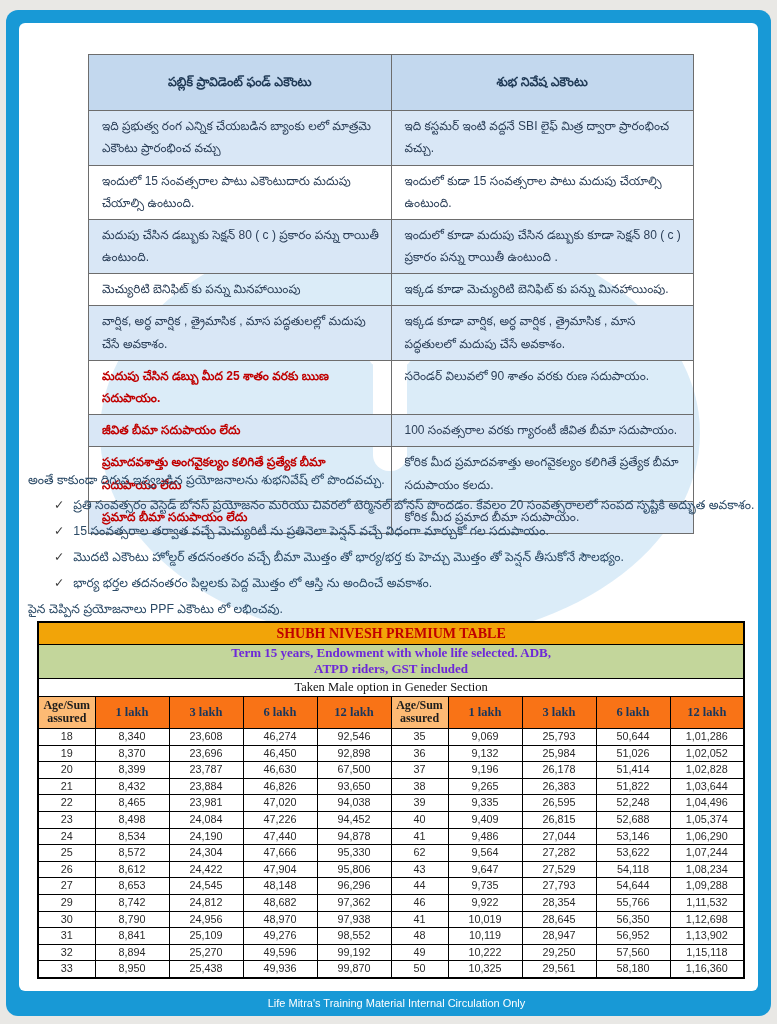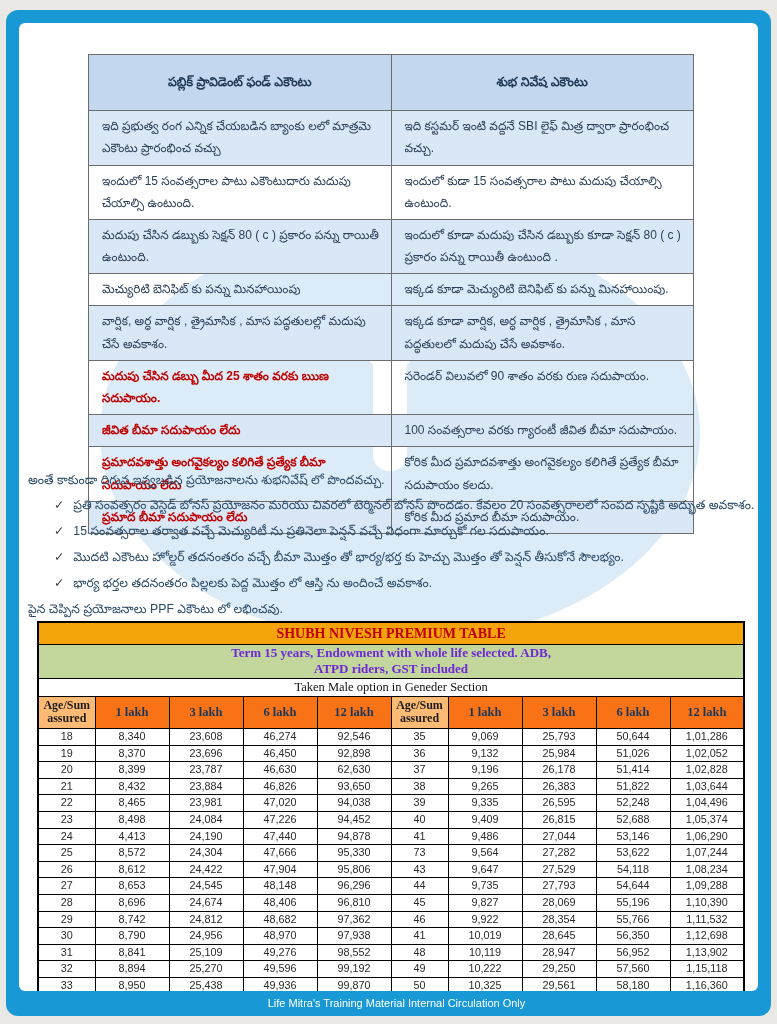--- a/index.html
+++ b/index.html
@@ -244,21 +244,21 @@
     <td class="num">25,984</td>
     <td class="num">51,026</td>
     <td class="num">1,02,052</td>
   </tr>
 
   <tr>
     <td class="num">20</td>
     <td class="num">8,399</td>
     <td class="num">23,787</td>
     <td class="num">46,630</td>
-    <td class="num">62,630</td>
+    <td class="num">67,500</td>
     <td class="num">37</td>
     <td class="num">9,196</td>
     <td class="num">26,178</td>
     <td class="num">51,414</td>
     <td class="num">1,02,828</td>
   </tr>
 
   <tr>
     <td class="num">21</td>
     <td class="num">8,432</td>
@@ -293,38 +293,38 @@
     <td class="num">94,452</td>
     <td class="num">40</td>
     <td class="num">9,409</td>
     <td class="num">26,815</td>
     <td class="num">52,688</td>
     <td class="num">1,05,374</td>
   </tr>
 
   <tr>
     <td class="num">24</td>
-    <td class="num">4,413</td>
+    <td class="num">8,534</td>
     <td class="num">24,190</td>
     <td class="num">47,440</td>
     <td class="num">94,878</td>
     <td class="num">41</td>
     <td class="num">9,486</td>
     <td class="num">27,044</td>
     <td class="num">53,146</td>
     <td class="num">1,06,290</td>
   </tr>
 
   <tr>
     <td class="num">25</td>
     <td class="num">8,572</td>
     <td class="num">24,304</td>
     <td class="num">47,666</td>
     <td class="num">95,330</td>
-    <td class="num">73</td>
+    <td class="num">62</td>
     <td class="num">9,564</td>
     <td class="num">27,282</td>
     <td class="num">53,622</td>
     <td class="num">1,07,244</td>
   </tr>
 
   <tr>
     <td class="num">26</td>
     <td class="num">8,612</td>
     <td class="num">24,422</td>
@@ -343,32 +343,20 @@
     <td class="num">24,545</td>
     <td class="num">48,148</td>
     <td class="num">96,296</td>
     <td class="num">44</td>
     <td class="num">9,735</td>
     <td class="num">27,793</td>
     <td class="num">54,644</td>
     <td class="num">1,09,288</td>
   </tr>
 
-  <tr>
-    <td class="num">28</td>
-    <td class="num">8,696</td>
-    <td class="num">24,674</td>
-    <td class="num">48,406</td>
-    <td class="num">96,810</td>
-    <td class="num">45</td>
-    <td class="num">9,827</td>
-    <td class="num">28,069</td>
-    <td class="num">55,196</td>
-    <td class="num">1,10,390</td>
-  </tr>
 
   <tr>
     <td class="num">29</td>
     <td class="num">8,742</td>
     <td class="num">24,812</td>
     <td class="num">48,682</td>
     <td class="num">97,362</td>
     <td class="num">46</td>
     <td class="num">9,922</td>
     <td class="num">28,354</td>

